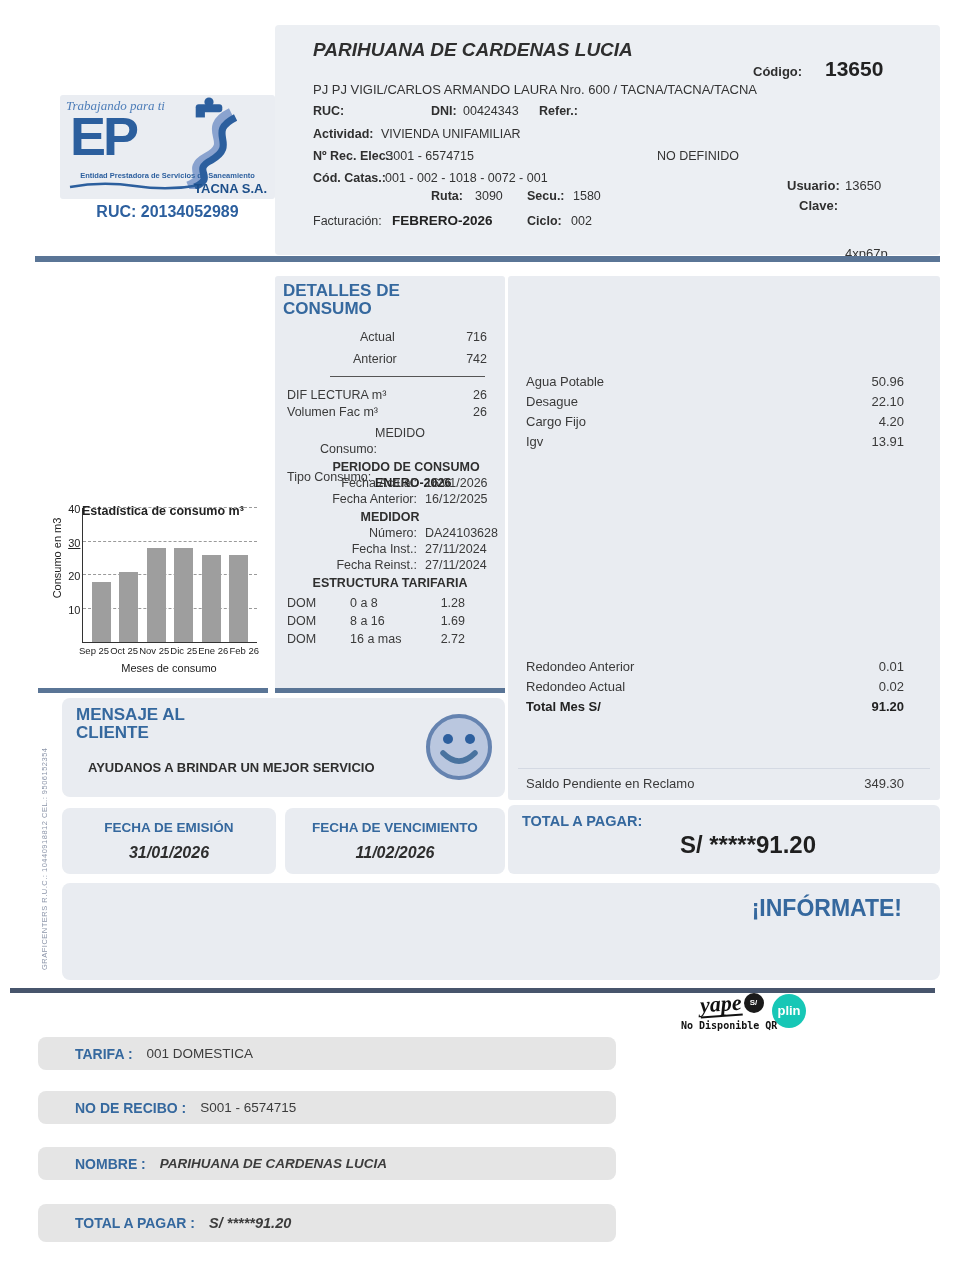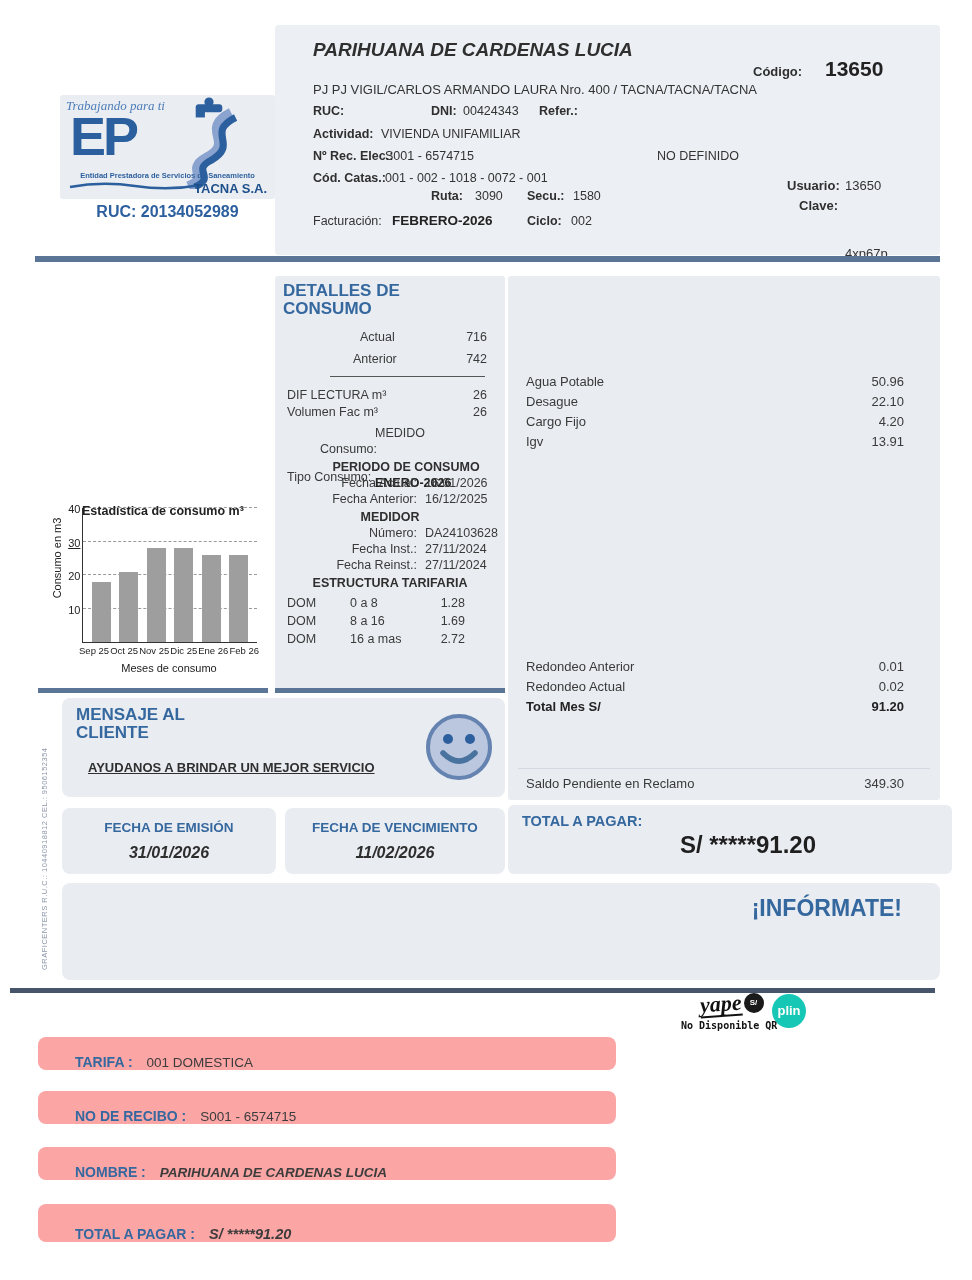--- a/index.html
+++ b/index.html
@@ -60,37 +60,37 @@
   .brow .d{position:absolute;left:18px;}
   .brow .v{position:absolute;right:36px;}
   .saldo-line{position:absolute;left:10px;right:10px;top:492px;border-top:1px solid #d4d9e3;}
   
   .msg-box{left:62px;top:698px;width:443px;height:99px;border-radius:8px;}
   
   .date-box{height:66px;border-radius:8px;top:808px;}
   .date-lbl{position:absolute;left:0;top:12px;width:100%;text-align:center;font-size:13.5px;font-weight:bold;color:#35689e;}
   .date-val{position:absolute;left:0;top:36px;width:100%;text-align:center;font-size:16px;font-weight:bold;font-style:italic;color:#2e2e2e;}
   
-  .total-box{left:508px;top:805px;width:432px;height:69px;border-radius:6px;padding-left:12px;}
+  .total-box{left:508px;top:805px;width:432px;height:69px;border-radius:6px;}
   .informate-box{left:62px;top:883px;width:878px;height:97px;border-radius:8px;}
   .vert-note{position:absolute;left:40px;top:756px;height:214px;width:12px;font-size:7.5px;color:#8d96aa;
              writing-mode:vertical-rl;transform:rotate(180deg);letter-spacing:.5px;white-space:nowrap;}
   .bottom-bar{position:absolute;left:10px;top:988px;width:925px;height:5px;background:#47556c;}
   
   .yape-text{font-family:"Liberation Serif",serif;font-weight:bold;font-style:italic;font-size:22px;color:#111;
              transform:rotate(-4deg);display:inline-block;border-bottom:2px solid #111;line-height:1;}
   .yape-badge{display:inline-block;width:20px;height:20px;border-radius:50%;background:#1a1a1a;color:#fff;
               font-size:8px;font-weight:bold;text-align:center;line-height:20px;vertical-align:top;margin-left:2px;}
   .plin{position:absolute;left:772px;top:994px;width:34px;height:34px;border-radius:50%;background:#17c7b6;
         color:#fff;font-size:13px;font-weight:bold;text-align:center;line-height:34px;}
   .qr-note{position:absolute;left:681px;top:1020px;font-family:"DejaVu Sans Mono",monospace;
            font-size:10px;font-weight:bold;color:#111;}
   
-  .srow{position:absolute;left:38px;width:578px;height:33px;background:#fca5a5;border-radius:8px;
-        display:flex;align-items:flex-end;padding-left:37px;box-sizing:border-box;}
+  .srow{position:absolute;left:38px;width:578px;height:33px;background:#e5e5e5;border-radius:8px;
+        display:flex;align-items:center;padding-left:37px;box-sizing:border-box;}
   .sl{color:#35689e;font-weight:bold;font-size:14px;margin-right:14px;white-space:nowrap;}
   .sv{font-size:13.5px;color:#3c3c3c;white-space:nowrap;}
 </style>
 </head>
 <body>
 
 <div class="page">
 
   <div class="panel logo-box">
     <div class="tagline">Trabajando para ti</div>
@@ -107,21 +107,21 @@
       <path d="M2 6 Q 34 0 67 5 T 133 4" stroke="#2c5f9e" stroke-width="2.5" fill="none"></path>
     </svg>
     <div class="logo-company">TACNA S.A.</div>
   </div>
   <div class="ruc-strip">RUC: 20134052989</div>
 
   <div class="panel header-box">
     <div class="hrow b i" style="left:38px;top:14px;font-size:19px;color:#2f2f2f;">PARIHUANA DE CARDENAS LUCIA</div>
     <span class="hrow hlbl" style="left:478px;top:39px;font-size:13px;">Código:</span>
     <span class="hrow b" style="left:550px;top:32px;font-size:21px;color:#222;">13650</span>
-    <div class="hrow" style="left:38px;top:57px;font-size:13px;">PJ PJ VIGIL/CARLOS ARMANDO LAURA Nro. 400 / TACNA/TACNA/TACNA</div>
+    <div class="hrow" style="left:38px;top:57px;font-size:13px;">PJ PJ VIGIL/CARLOS ARMANDO LAURA Nro. 600 / TACNA/TACNA/TACNA</div>
 
     <span class="hrow hlbl" style="left:38px;top:79px;">RUC:</span>
     <span class="hrow hlbl" style="left:156px;top:79px;">DNI:</span>
     <span class="hrow" style="left:188px;top:79px;">00424343</span>
     <span class="hrow hlbl" style="left:264px;top:79px;">Refer.:</span>
 
     <span class="hrow hlbl" style="left:38px;top:102px;">Actividad:</span>
     <span class="hrow" style="left:106px;top:102px;">VIVIENDA UNIFAMILIAR</span>
 
     <span class="hrow hlbl" style="left:38px;top:124px;">Nº Rec. Elec.:</span>
@@ -271,21 +271,21 @@
       <span class="d">Saldo Pendiente en Reclamo</span>
       <span class="v">349.30</span>
     </div>
   </div>
 
   <div class="panel msg-box">
     <div class="sec-title abs" style="left:14px;top:8px;">
       <span>MENSAJE AL</span><br>
       <span>CLIENTE</span>
     </div>
-    <div class="abs b" style="left:26px;top:62px;font-size:13px;color:#2f2f2f;text-decoration:underline;">AYUDANOS A BRINDAR UN MEJOR SERVICIO</div>
+    <div class="abs b" style="left:26px;top:62px;font-size:13px;color:#2f2f2f;">AYUDANOS A BRINDAR UN MEJOR SERVICIO</div>
     <svg class="abs" style="right:10px;top:13px;" width="72" height="72" viewBox="0 0 72 72">
       <circle cx="36" cy="36" r="31" fill="#bac7df" stroke="#6583b0" stroke-width="4"></circle>
       <circle cx="25" cy="28" r="5" fill="#2d5f9e"></circle>
       <circle cx="47" cy="28" r="5" fill="#2d5f9e"></circle>
       <path d="M20 42 Q36 58 52 42" stroke="#49739f" stroke-width="5.5" fill="none" stroke-linecap="round"></path>
     </svg>
   </div>
 
   <div class="panel date-box" style="left:62px;width:214px;">
     <div class="date-lbl">FECHA DE EMISIÓN</div>

